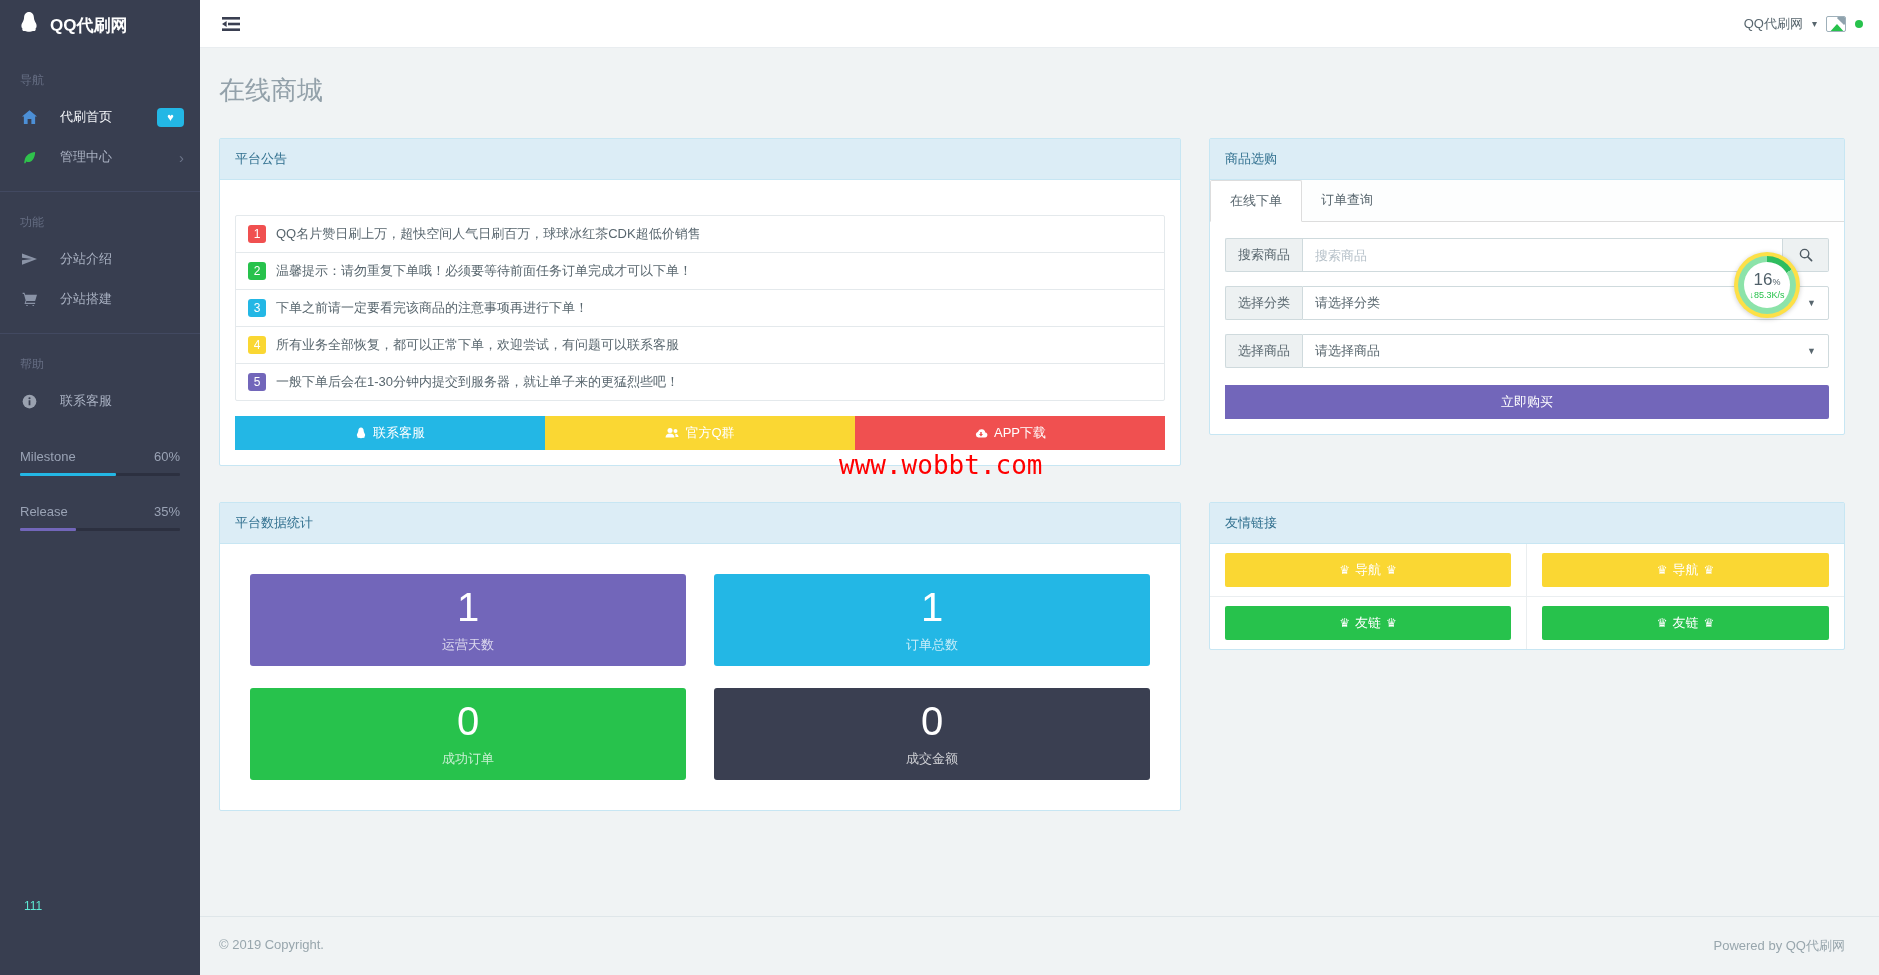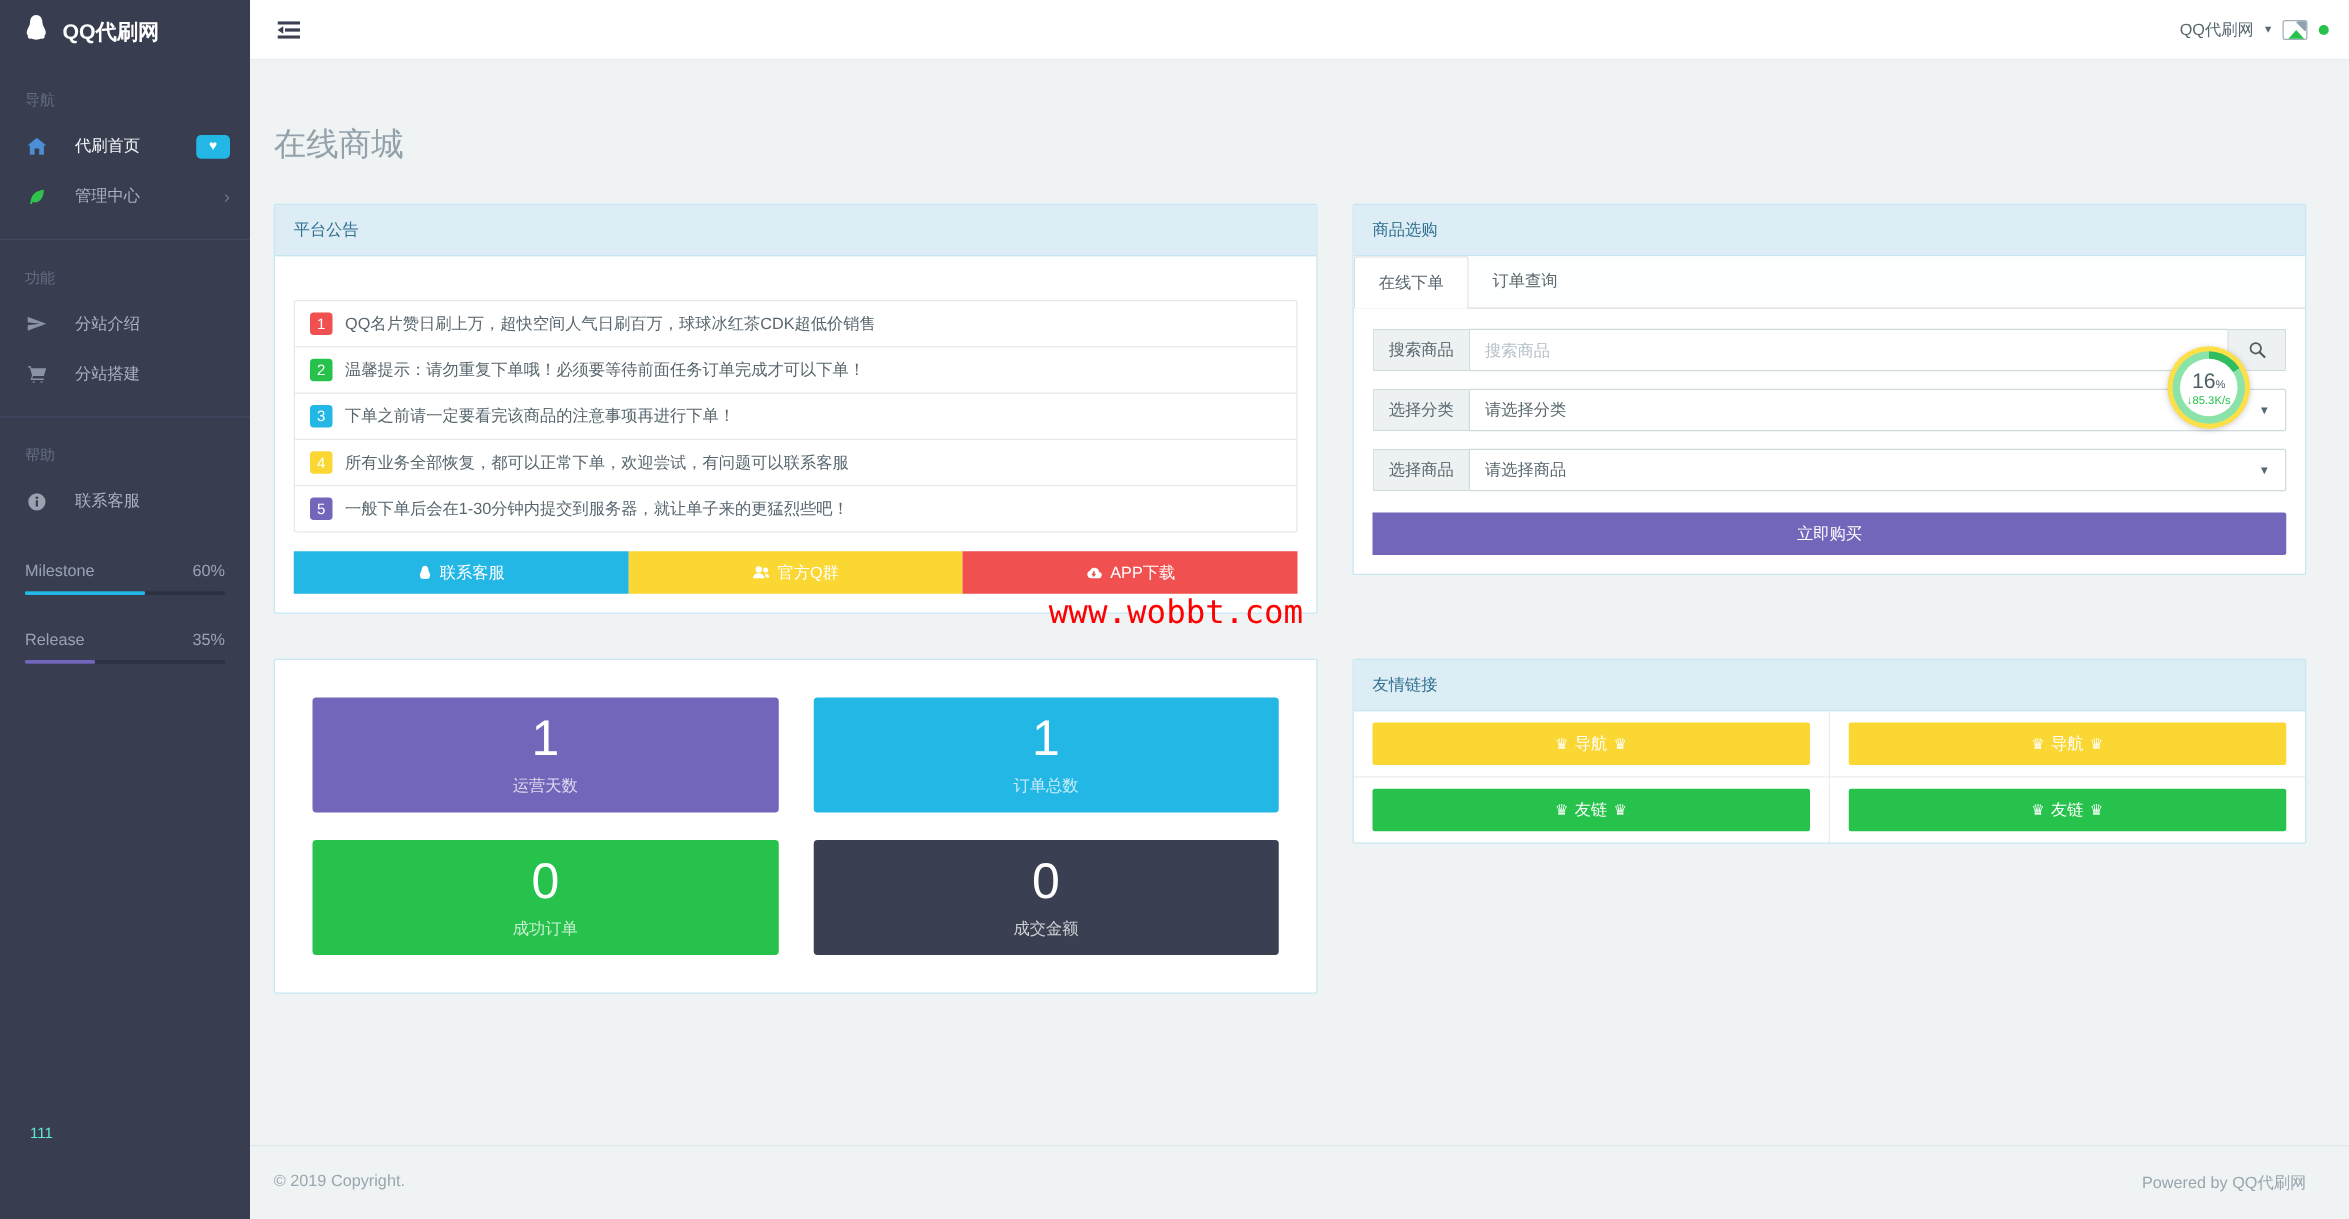--- a/index.html
+++ b/index.html
@@ -24,25 +24,25 @@
   .fill { height:3px; border-radius:1px; }
   .fill-cyan { background:#23b7e5; width:60%; }
   .fill-purple { background:#7266ba; width:35%; }
   .side-footnote { position:absolute; bottom:62px; left:4px; font-size:12px; color:#5eead4;margin-left:20px; }
   
   .main { margin-left:200px; height:975px; display:flex; flex-direction:column; }
   .topbar { height:48px; background:#fff; border-bottom:1px solid #e9edf0; display:flex; align-items:center; padding:0 16px 0 22px; flex:none; }
   .top-right { margin-left:auto; display:flex; align-items:center; gap:9px; font-size:13px; color:#58666e; }
   .caret-down { font-size:10px; color:#58666e; }
   .green-dot { width:8px; height:8px; border-radius:50%; background:#27c24c; }
-  .page { flex:1 0 auto; padding:0 34px 0 19px;margin-top:25px; }
+  .page { flex:1 0 auto; padding:0 34px 0 19px; }
   .page-title { font-size:26px; font-weight:300; color:#93a1aa; margin:25px 0 30px; }
   .rows { position:relative; }
   .cols { display:flex; gap:28px; align-items:flex-start; }
-  .col-left { width:835px; flex:none; }
+  .col-left { width:962px; flex:none; }
   .col-right { flex:1; min-width:0; }
   .row2 { margin-top:36px; }
   
   .panel { background:#fff; border:1px solid #c7e6f3; border-radius:2px; position:relative; }
   .panel-head { background:#dcedf6; color:#31708f; font-size:13px; padding:11px 15px; border-bottom:1px solid #c7e6f3; }
   .panel-body { padding:15px; }
   
   .alist { border:1px solid #e4e9ec; border-radius:2px; margin-top:20px; }
   .aitem { display:flex; align-items:center; padding:9px 12px; border-bottom:1px solid #e4e9ec; font-size:13px; color:#58666e; }
   .aitem:last-child { border-bottom:none; }
@@ -329,20 +329,21 @@
           </div>
         </div>
       </div>
 
       <div class="watermark">www.wobbt.com</div>
 
       <div class="cols row2">
 
         <div class="col-left">
           <div class="panel">
+            <div class="panel-head">平台数据统计</div>
             <div class="stats-body">
               <div class="scard bg-purple">
                 <div class="scard-v">1</div>
                 <div class="scard-l">运营天数</div>
               </div>
               <div class="scard bg-cyan">
                 <div class="scard-v">1</div>
                 <div class="scard-l">订单总数</div>
               </div>
               <div class="scard bg-green">

